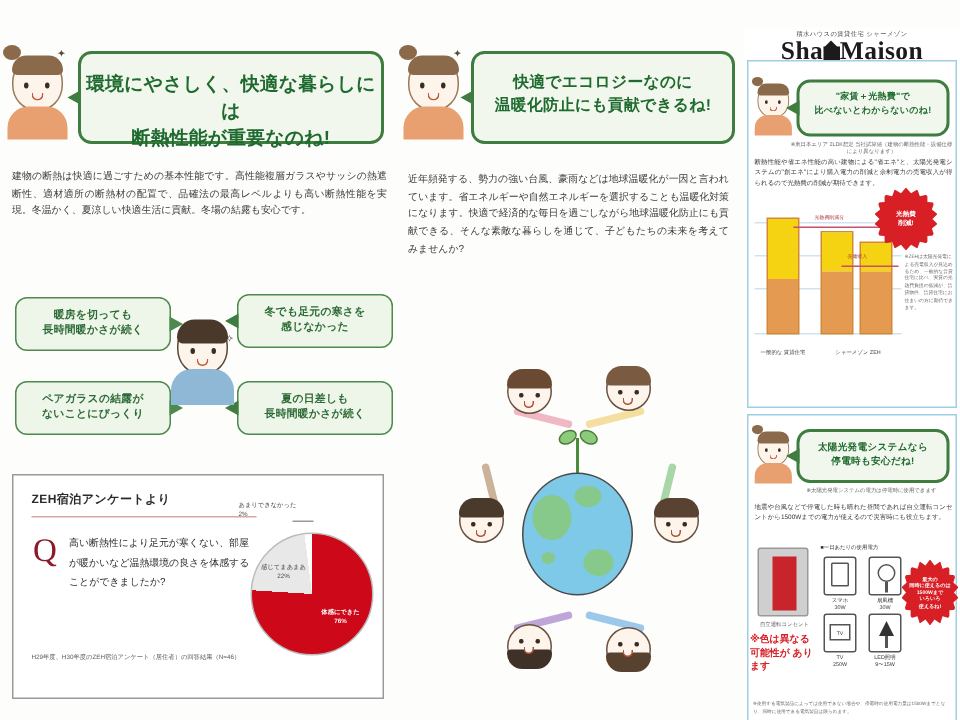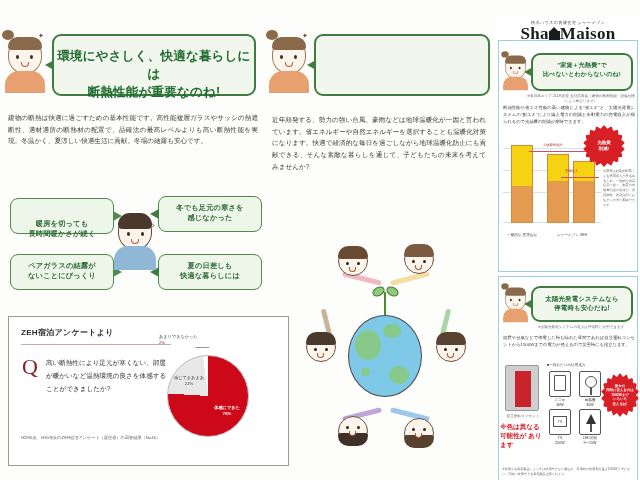--- a/index.html
+++ b/index.html
@@ -169,21 +169,21 @@
     position: absolute; left: 9px; top: 5px; width: 16px; height: 36px;
     background: #c9232b;
   }
   .caution {
     position: absolute; left: 2px; top: 404px; width: 46px;
     font-size: 6.6px; font-weight: bold; color: #d81f26; line-height: 1.35;
   }
 
   
   .survey {
-    position: absolute; left: 8px; top: 316px; width: 281px; height: 150px;
+    position: absolute; left: 8px; top: 316px; width: 248px; height: 150px;
     border: 1px solid #9a9a9a; background: #fff;
   }
   .survey-title { position: absolute; left: 12px; top: 10px; font-size: 8px; font-weight: bold; color: #2a2a2a; letter-spacing: .3px; }
   .survey-rule { position: absolute; left: 12px; top: 27px; width: 150px; height: 1px; background: #d9a5a5; }
   .survey-q {
     position: absolute; left: 13px; top: 37px;
     font-family: "Liberation Serif", "DejaVu Serif", serif;
     font-size: 22px; color: #8b1b2b;
   }
   .survey-qtext {
@@ -246,39 +246,39 @@
   </div>
 
   <div class="bubble" style="left:52px; top:34px; width:204px; height:62px; font-size:12.5px; padding-top:11px;">
     <span class="tail tail-l"></span>
     <span style="white-space:pre-line;text-align:right;">環境にやさしく、快適な暮らしには
 断熱性能が重要なのね!</span>
   </div>
 
   <div class="body-text" style="left:8px; top:112px; width:250px;">建物の断熱は快適に過ごすための基本性能です。高性能複層ガラスやサッシの熱遮断性、適材適所の断熱材の配置で、品確法の最高レベルよりも高い断熱性能を実現。冬温かく、夏涼しい快適生活に貢献。冬場の結露も安心です。</div>
 
-  <div class="bubble sm" style="left:10px; top:198px; width:104px; height:36px; padding-top:20px;">
+  <div class="bubble sm" style="left:10px; top:198px; width:104px; height:36px; padding-top:6px;">
     <span class="tail tail-r"></span>
     <span style="white-space:pre-line;">暖房を切っても
 長時間暖かさが続く</span>
   </div>
   <div class="bubble sm" style="left:10px; top:254px; width:104px; height:36px; padding-top:6px;">
     <span class="tail tail-r"></span>
     <span style="white-space:pre-line;">ペアガラスの結露が
 ないことにびっくり</span>
   </div>
   <div class="bubble sm" style="left:158px; top:196px; width:104px; height:36px; padding-top:6px;">
     <span class="tail tail-l"></span>
     <span style="white-space:pre-line;">冬でも足元の寒さを
 感じなかった</span>
   </div>
   <div class="bubble sm" style="left:158px; top:254px; width:104px; height:36px; padding-top:6px;">
     <span class="tail tail-l"></span>
     <span style="white-space:pre-line;">夏の日差しも
-快適な暮らしには</span>
+長時間暖かさが続く</span>
   </div>
 
   <div class="face" style="left:118px; top:212px;">
     <div class="spark" style="left:32px; top:10px;">✧</div>
     <div class="head" style="border-color:#5a4636;"></div>
     <div class="hair-top" style="background:#4a382a; height:16px;"></div>
     <div class="eye" style="left:9px; top:20px;"></div>
     <div class="eye" style="left:23px; top:20px;"></div>
     <div class="mouth" style="left:13px; top:27px;"></div>
     <div class="body-bl"></div>
@@ -310,20 +310,22 @@
     <div class="head"></div>
     <div class="hair-top"></div>
     <div class="eye" style="left:8px; top:19px;"></div>
     <div class="eye" style="left:22px; top:19px;"></div>
     <div class="mouth" style="left:13px; top:26px;"></div>
     <div class="body-sh"></div>
   </div>
 
   <div class="bubble" style="left:314px; top:34px; width:176px; height:62px; font-size:10.5px; padding-top:12px;">
     <span class="tail tail-l"></span>
+    <span style="white-space:pre-line;">快適でエコロジーなのに
+温暖化防止にも貢献できるね!</span>
   </div>
 
   <div class="body-text" style="left:272px; top:114px; width:214px;">近年頻発する、勢力の強い台風、豪雨などは地球温暖化が一因と言われています。省エネルギーや自然エネルギーを選択することも温暖化対策になります。快適で経済的な毎日を過ごしながら地球温暖化防止にも貢献できる、そんな素敵な暮らしを通じて、子どもたちの未来を考えてみませんか?</div>
 
   <div class="globe-wrap">
     <div class="sprout-stem"></div>
     <div class="leaf" style="left:86px; top:47px; transform:rotate(-28deg);"></div>
     <div class="leaf" style="left:100px; top:47px; transform:rotate(28deg);"></div>
     <div class="earth">
       <div class="land" style="left:6px; top:14px; width:26px; height:30px;"></div>

